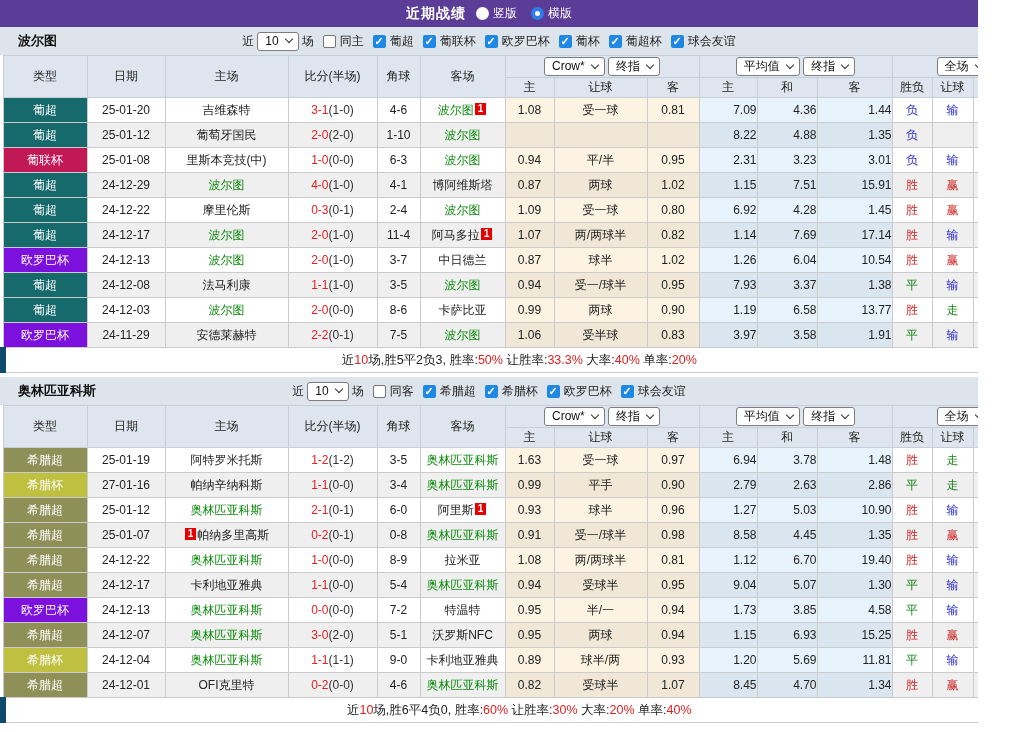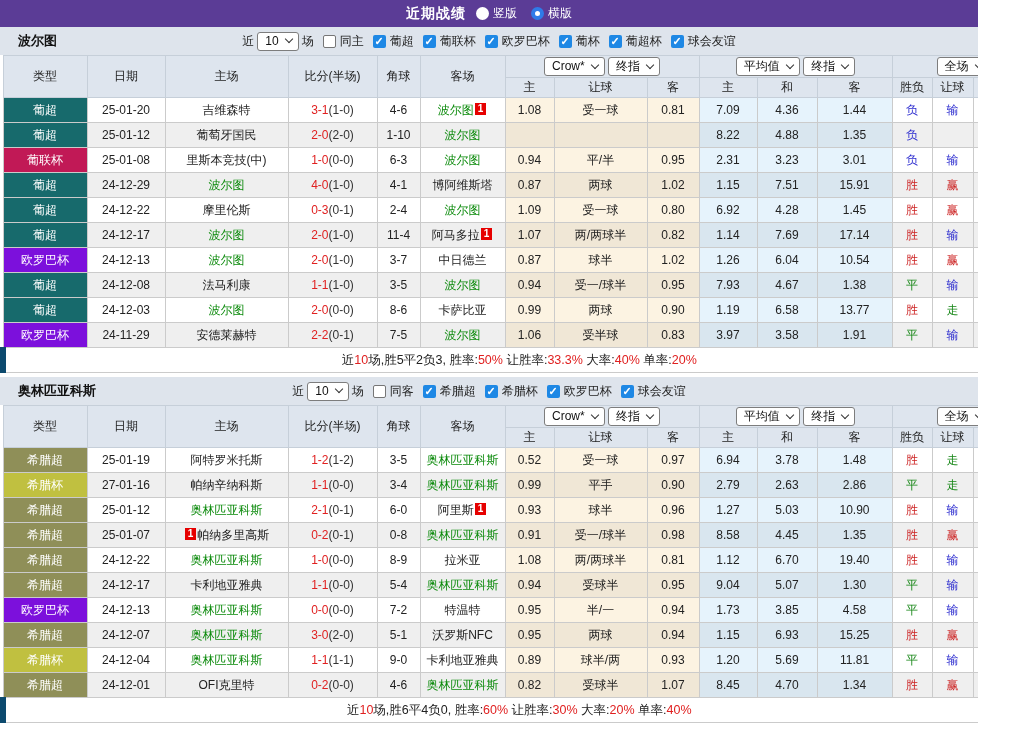--- a/index.html
+++ b/index.html
@@ -29,21 +29,21 @@
   .cb.off { background:#fff; border:1px solid #767676; }
 
   
   table { border-collapse:collapse; width:1030px; table-layout:fixed; font-size:12px; color:#222; }
   th, td { border:1px solid #CBCBCB; text-align:center; padding:0; overflow:hidden; white-space:nowrap; }
   thead th { background:#DEE5EE; font-weight:normal; color:#222; border-color:#C6CFD9; height:20px; }
   thead tr.selrow th { height:22px; }
   tbody tr { height:25px; background:#fff; }
   tbody tr:nth-child(even) { background:#EFEFEF; }
   td.let { background-color:rgba(242,206,138,0.25); }
-  td.avg { background-color:rgba(140,200,240,0.22); }
+  td.avg { background-color:rgba(140,200,240,0.22);text-align:right; }
   td.badge { color:#fff; }
   .self { color:#0B8A0B; }
   .ft { color:#E02020; }
   .half { color:#333; }
   .card { display:inline-block; background:#E60000; color:#fff; font-size:10px; font-weight:bold;
           line-height:12px; padding:0 3px; margin:0 1px; vertical-align:2px; }
   .r-red { color:#CC2222; } .r-blue { color:#2B2BCF; } .r-green { color:#178717; }
   tr.summary td { height:23px; background:#fff; font-size:12.5px; color:#222; border-left:6px solid #0c4a6e; border-right:1px solid #CBCBCB; }
   tr.summary .red { color:#E02020; }
   .gap { height:4px; background:#fff; }
@@ -273,21 +273,21 @@
       <td class="badge" style="background:#176A6C">葡超</td>
       <td>24-12-08</td>
       <td><span class="">法马利康</span></td>
       <td><span class="ft">1-1</span><span class="half">(1-0)</span></td>
       <td>3-5</td>
       <td><span class="self">波尔图</span></td>
       <td class="let">0.94</td>
       <td class="let">受一/球半</td>
       <td class="let">0.95</td>
       <td class="avg">7.93</td>
-      <td class="avg">4.67</td>
+      <td class="avg">3.37</td>
       <td class="avg">1.38</td>
       <td class="r-green">平</td>
       <td class="r-blue">输</td>
       <td class="r-blue">小</td>
     </tr>
             <tr>
       <td class="badge" style="background:#176A6C">葡超</td>
       <td>24-12-03</td>
       <td><span class="self">波尔图</span></td>
       <td><span class="ft">2-0</span><span class="half">(0-0)</span></td>
@@ -407,21 +407,21 @@
       </tr>
     </thead>
     <tbody>
             <tr>
       <td class="badge" style="background:#8F8F58">希腊超</td>
       <td>25-01-19</td>
       <td><span class="">阿特罗米托斯</span></td>
       <td><span class="ft">1-2</span><span class="half">(1-2)</span></td>
       <td>3-5</td>
       <td><span class="self">奥林匹亚科斯</span></td>
-      <td class="let">0.52</td>
+      <td class="let">1.63</td>
       <td class="let">受一球</td>
       <td class="let">0.97</td>
       <td class="avg">6.94</td>
       <td class="avg">3.78</td>
       <td class="avg">1.48</td>
       <td class="r-red">胜</td>
       <td class="r-green">走</td>
       <td class="r-red">大</td>
     </tr>
             <tr>

